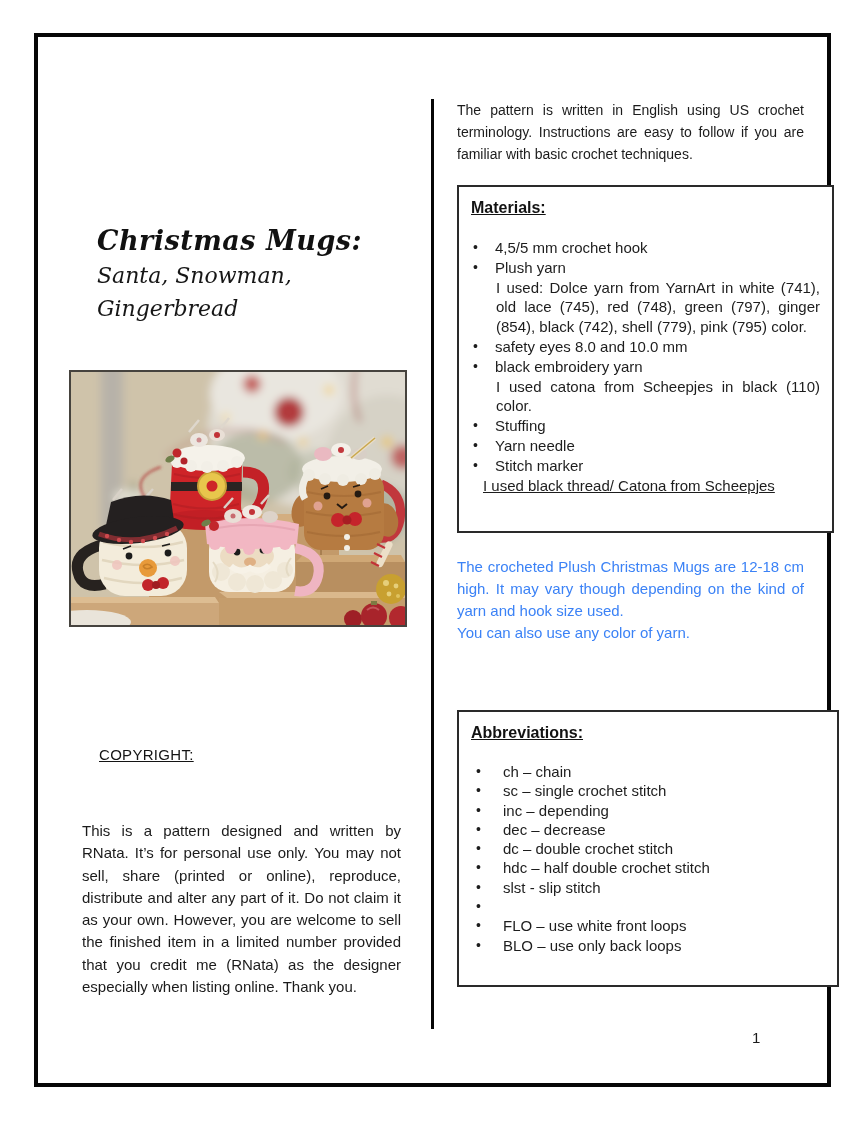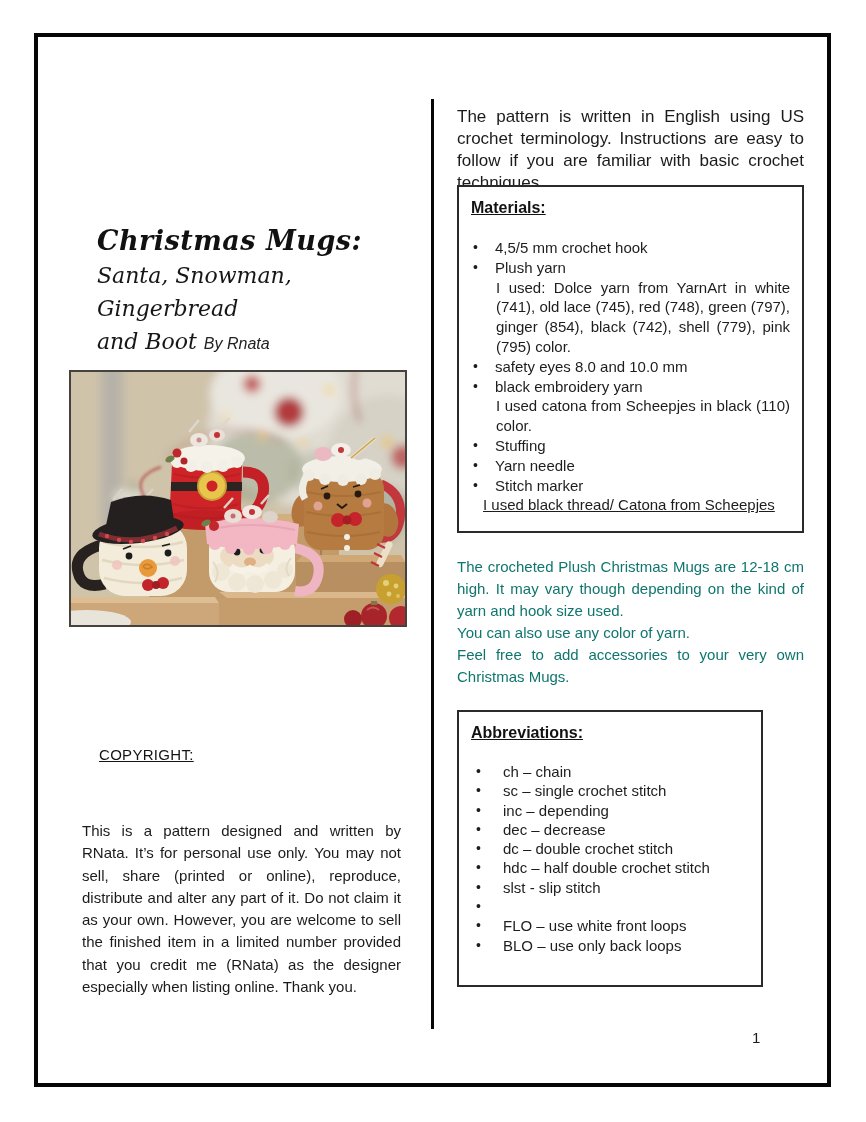--- a/index.html
+++ b/index.html
@@ -40,64 +40,63 @@
   .copyright-heading{
     position:absolute;left:99px;top:746px;font-size:15px;
     text-decoration:underline;letter-spacing:.3px;color:#141414;
   }
   .copyright-body{
     position:absolute;left:82px;top:820px;width:319px;
     font-size:15px;line-height:22.3px;text-align:justify;color:#1b1b1b;
   }
   
   .intro-para{
-    position:absolute;left:457px;top:106px;width:347px;
-    font-size:17px;line-height:22px;text-align:justify;color:#1b1b1b;
+    position:absolute;left:457px;top:99px;width:347px;
+    font-size:14px;line-height:22px;text-align:justify;color:#1b1b1b;
   }
   .materials-box{
-    position:absolute;left:457px;top:185px;width:347px;height:348px;
+    position:absolute;left:457px;top:185px;width:377px;height:348px;
     border:2px solid #2a2a2a;box-sizing:border-box;padding:12px 12px 0 12px;background:#fff;
   }
   .abbr-box{
-    position:absolute;left:457px;top:710px;width:306px;height:277px;
+    position:absolute;left:457px;top:710px;width:382px;height:277px;
     border:2px solid #2a2a2a;box-sizing:border-box;padding:12px 12px 0 12px;background:#fff;
   }
   .box-heading{
     font-size:16px;font-weight:bold;text-decoration:underline;color:#121212;
   }
   .materials-list{margin-top:21px;font-size:15px;}
   .materials-list .li{line-height:19.8px;}
   .abbr-list{margin-top:20px;font-size:15px;}
   .abbr-list .li{line-height:19.3px;}
   .li{display:flex;align-items:flex-start;}
   .li .bul{flex:none;font-size:14px;}
   .materials-list .bul{width:10px;margin-left:2px;margin-right:12px;}
   .abbr-list .bul{width:10px;margin-left:5px;margin-right:17px;}
   .li.plain{display:block;text-align:justify;margin-left:25px;}
   .li.indent{display:block;padding-left:12px;text-decoration:underline;}
   .size-note{
     position:absolute;left:457px;top:556px;width:347px;
-    font-size:15px;line-height:22px;color:#0f766e;
+    font-size:15px;line-height:22px;color:#3b82f6;
   }
   .jpara{text-align:justify;}
   .page-number{
     position:absolute;left:752px;top:1029px;width:20px;
     font-size:15px;color:#1b1b1b;
   }
 </style>
 </head>
 <body>
 
 <div class="outer-border"></div>
 <div class="col-divider"></div>
 
 <div class="title-block">
   <div class="title-l1">Christmas Mugs:</div>
   <div class="title-l2">Santa, Snowman, Gingerbread</div>
-  <div class="title-l3"><span>and Boot</span> <span class="byline">By Rnata</span></div>
 </div>
 
 <div class="photo-frame">
   <svg width="334" height="253" viewBox="0 0 334 253" xmlns="http://www.w3.org/2000/svg">
     <defs>
       <filter id="bgblur" x="-20%" y="-20%" width="140%" height="140%">
           <feGaussianBlur stdDeviation="4.5"></feGaussianBlur>
         </filter>
       <filter id="softblur" x="-30%" y="-30%" width="160%" height="160%">
           <feGaussianBlur stdDeviation="1.6"></feGaussianBlur>
@@ -316,21 +315,20 @@
         <span class="bul">•</span>
         <span class="litxt">Stitch marker</span>
       </div>
       <div class="li indent"><span class="litxt">I used black thread/ Catona from Scheepjes</span></div>
     </div>
 </div>
 
 <div class="size-note">
     <div class="jpara">The crocheted Plush Christmas Mugs are 12-18 cm high. It may vary though depending on the kind of yarn and hook size used.</div>
     <div class="jpara">You can also use any color of yarn.</div>
-    <div class="jpara">Feel free to add accessories to your very own Christmas Mugs.</div>
   </div>
 
 <div class="abbr-box">
   <div class="box-heading">Abbreviations:</div>
   <div class="abbr-list">
       <div class="li bullet">
         <span class="bul">•</span>
         <span class="litxt">ch – chain</span>
       </div>
       <div class="li bullet">

